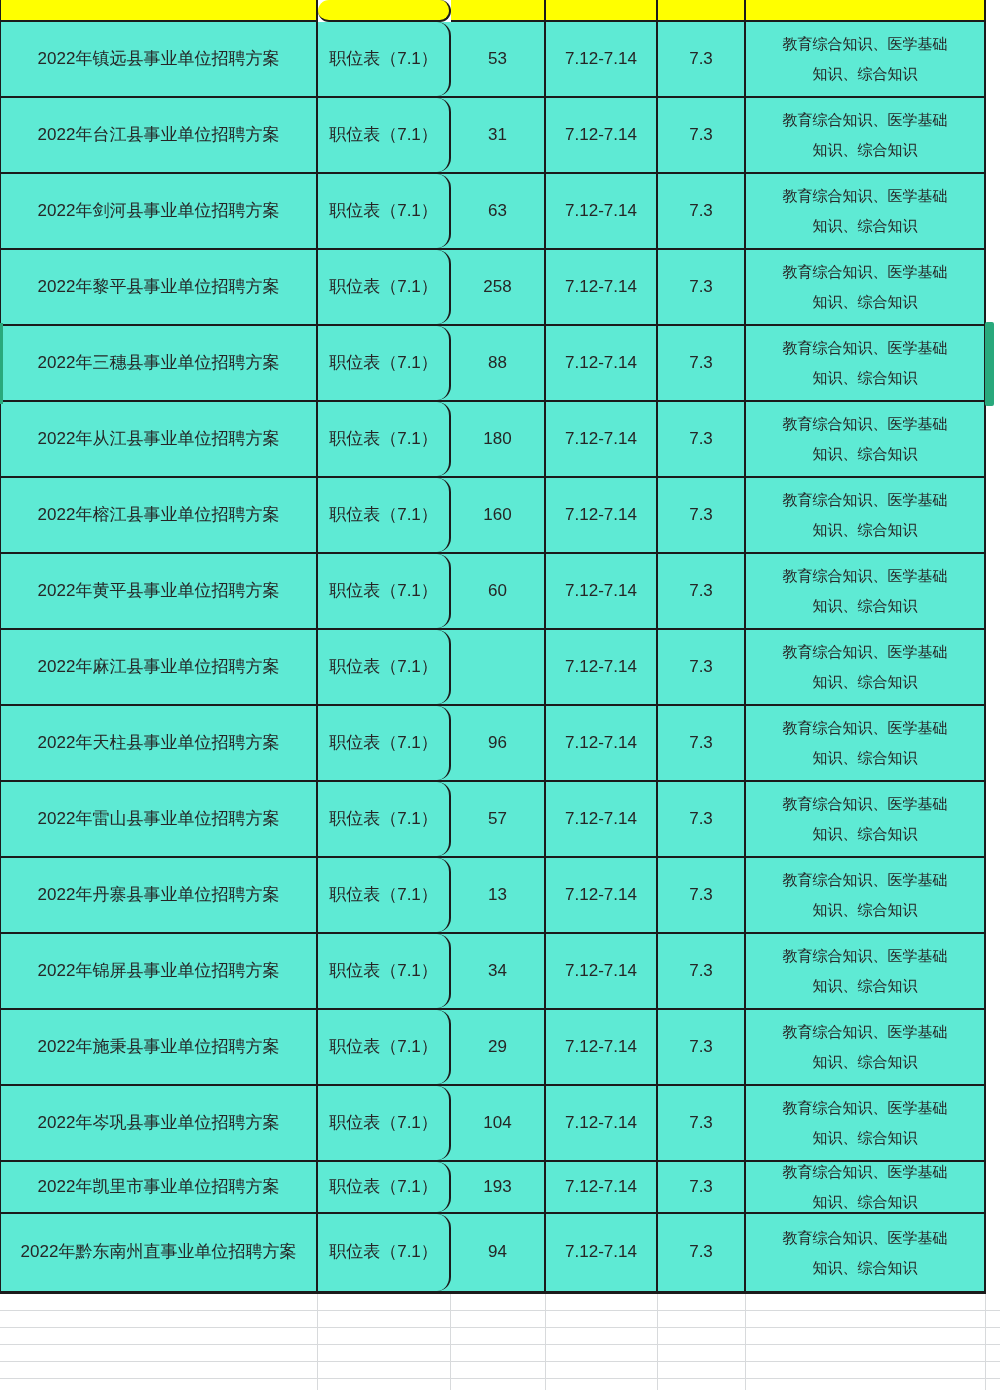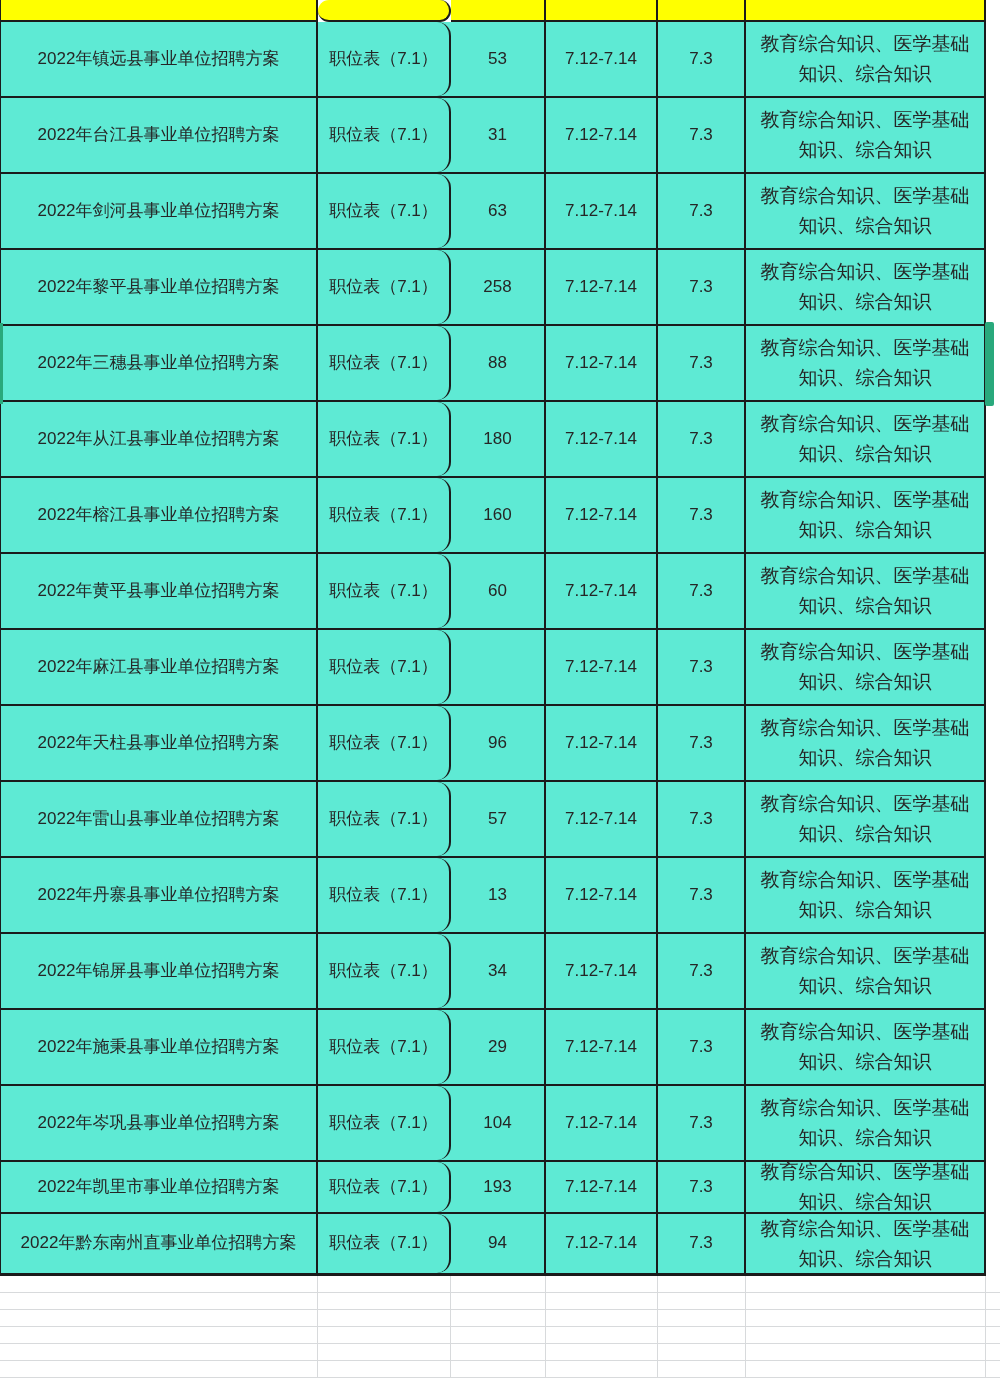--- a/index.html
+++ b/index.html
@@ -21,28 +21,28 @@
   .header-row{display:flex;height:22px;}
   .header-cell{
     background:#ffff00;border-right:2px solid var(--line);border-bottom:2px solid var(--line);
     height:100%;
   }
 
   .row{
     display:flex;height:76px;border-bottom:2px solid var(--line);background:#5eead4;position:relative;
   }
   #rows-container .row:nth-child(16){height:52px;}
-  #rows-container .row:nth-child(17){height:62px;border-bottom-width:3px;justify-content:space-between;}
+  #rows-container .row:nth-child(17){height:80px;border-bottom-width:3px;justify-content:space-between;}
 
   .cell{
     border-right:2px solid var(--line);
     display:flex;flex-direction:column;align-items:center;justify-content:center;
     text-align:center;font-size:17px;line-height:1.35;overflow:hidden;padding:0 4px;
   }
-  .cell-subjects{font-size:19px;line-height:30px;}
+  .cell-subjects{font-size:15px;line-height:30px;}
   .subjects-line{display:block;white-space:nowrap;}
 
   
   .row.selected::before{
     content:"";position:absolute;left:-1px;top:-3px;bottom:-4px;width:3px;
     background:var(--green);z-index:3;
   }
   .sel-handle{
     position:absolute;left:984px;width:9px;top:-4px;bottom:-6px;
     background:var(--green);border-radius:2px;z-index:3;display:none;

